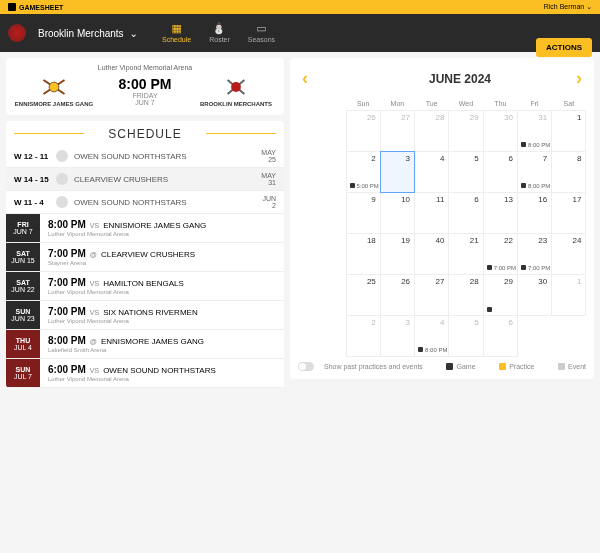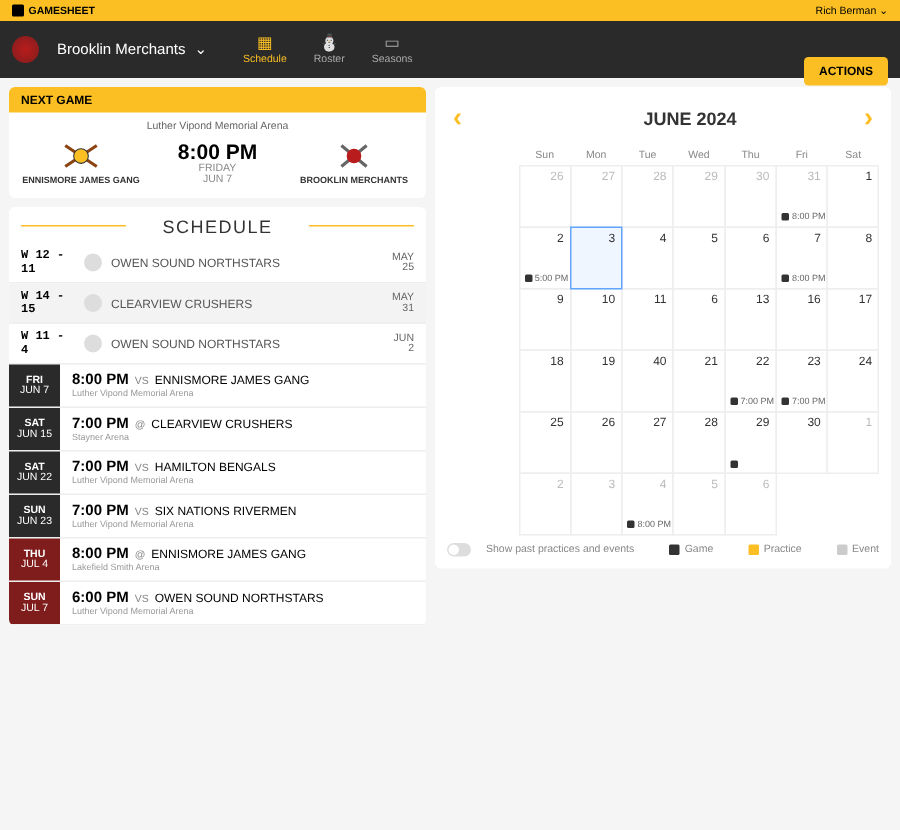--- a/index.html
+++ b/index.html
@@ -35,21 +35,21 @@
 .big-time { font-size: 14px; font-weight: 700; }
 .meta { font-size: 7px; color: #888; }
 
 .sched-title { text-align: center; font-size: 12px; font-weight: 400; color: #333; padding: 6px 0 4px; letter-spacing: 1px; position: relative; }
 .sched-title::before, .sched-title::after { content: ''; position: absolute; top: 50%; width: 70px; height: 1px; background: #fbbf24; }
 .sched-title::before { left: 8px; }
 .sched-title::after { right: 8px; }
 
 .past-game { display: flex; align-items: center; padding: 4px 8px; font-size: 8px; gap: 6px; border-bottom: 1px solid #eee; }
 .past-game.alt { background: #f3f3f3; }
-.score { font-weight: 700; width: 36px; font-family: Liberation Mono, monospace; }
+.score { font-weight: 700; width: 36px; }
 .opp-logo { width: 12px; height: 12px; background: #ddd; border-radius: 50%; }
 .opp-name { flex: 1; color: #555; }
 .past-date { text-align: right; font-size: 7px; color: #666; line-height: 1; }
 
 .upcoming { display: flex; align-items: stretch; border-bottom: 1px solid #eee; }
 .date-badge { background: #2a2a2a; color: #fff; width: 34px; display: flex; flex-direction: column; align-items: center; justify-content: center; font-size: 7px; padding: 4px 0; }
 .date-badge .dow { font-weight: 700; }
 .date-badge.red { background: #7f1d1d; }
 .game-info { flex: 1; padding: 5px 8px; }
 .game-line { display: flex; align-items: baseline; gap: 4px; }
@@ -111,21 +111,20 @@
       <div class="nav-icon">▭</div>
       <span>Seasons</span>
     </div>
   </div>
   <button class="actions-btn">ACTIONS</button>
 </div>
 
 <div class="main">
   <div class="left">
     <div class="card">
-      <div class="next-header">NEXT GAME</div>
       <div class="next-body">
         <div class="arena">Luther Vipond Memorial Arena</div>
         <div class="match-row">
           <div class="team-col">
             <svg class="logo" viewBox="0 0 40 30">
                 <path d="M5 5 L35 25 M5 25 L35 5" stroke="#8b4513" stroke-width="3"></path>
                 <circle cx="20" cy="15" r="7" fill="#fbbf24" stroke="#333"></circle>
               </svg>
             <div class="team-name">ENNISMORE JAMES GANG</div>
           </div>

